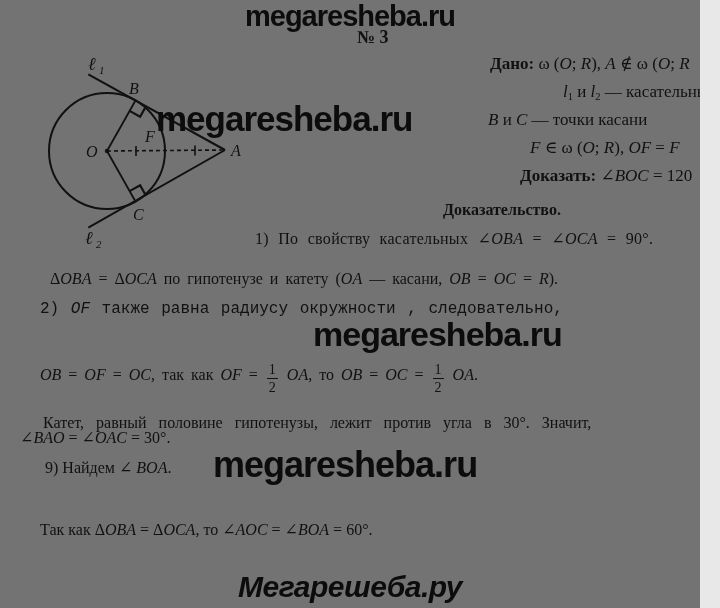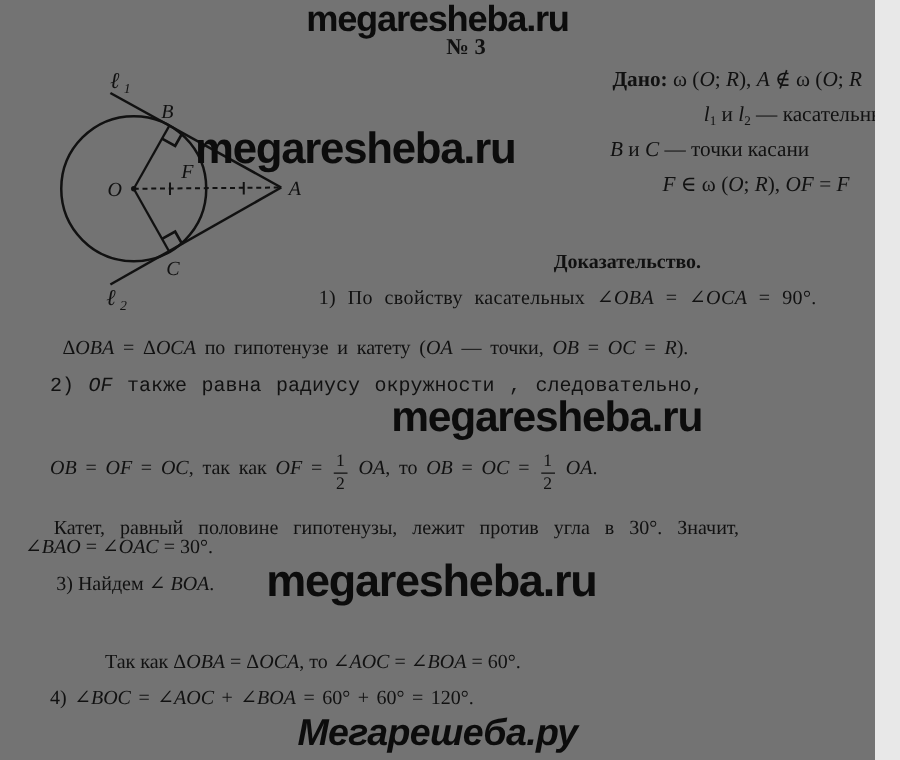--- a/index.html
+++ b/index.html
@@ -26,21 +26,21 @@
   #g5{left:520px;top:165px;}
   #proof-heading{left:443px;top:199px;font-weight:bold;}
   #p1{left:255px;top:228px;word-spacing:5px;letter-spacing:.3px;}
   #p2{left:50px;top:268px;word-spacing:3px;}
   #p3{left:40px;top:298px;word-spacing:2px;font-family:Liberation Mono, monospace;}
   #p4{left:40px;top:362px;word-spacing:3px;}
   #p5{left:43px;top:396px;word-spacing:8px;margin-top:16px;}
   #p6{left:20px;top:427px;}
   #p7{left:45px;top:457px;}
   #p8{left:40px;top:490px;word-spacing:2px;}
-  #p9{left:40px;top:519px;margin-left:44px;}
+  #p9{left:40px;top:519px;}
   #p10{left:40px;top:548px;word-spacing:2px;}
   .it{font-style:italic;}
   .bd{font-weight:bold;}
   .sub{font-size:0.62em;vertical-align:-0.3em;}
   .frac{display:inline-block;text-align:center;vertical-align:-0.85em;line-height:1.05;margin:0 2px;font-size:0.88em;}
   .frac .num{display:block;border-bottom:1.4px solid #111;padding:0 2px 1px;}
   .frac .den{display:block;padding-top:1px;}
   #figure-svg{position:absolute;left:25px;top:50px;z-index:2;}
   #figure-svg text{font-family:"Liberation Serif","DejaVu Serif",serif;font-style:italic;font-size:16px;fill:#111;}
   #figure-svg .ltext{font-size:18px;}
@@ -81,28 +81,28 @@
     <text x="74" y="24" class="subt">1</text>
     <text x="60" y="194" class="ltext">ℓ</text>
     <text x="71" y="198" class="subt">2</text>
   </svg>
   <div id="wm-figure" class="wm">megaresheba.ru</div>
 
   <div id="g1" class="line given-line"><span class="bd">Дано: </span><span>ω (</span><span class="it">O</span><span>; </span><span class="it">R</span><span>), </span><span class="it">A</span><span> ∉ ω (</span><span class="it">O</span><span>; </span><span class="it">R</span></div>
   <div id="g2" class="line given-line"><span class="it">l</span><span class="sub">1</span><span> и </span><span class="it">l</span><span class="sub">2</span><span> — касательны</span></div>
   <div id="g3" class="line given-line"><span class="it">B</span><span> и </span><span class="it">C</span><span> — точки касани</span></div>
   <div id="g4" class="line given-line"><span class="it">F</span><span> ∈ ω (</span><span class="it">O</span><span>; </span><span class="it">R</span><span>), </span><span class="it">OF</span><span> = </span><span class="it">F</span></div>
+  <div id="g5" class="line given-line"><span class="bd">Доказать: </span><span>∠</span><span class="it">BOC</span><span> = 120</span></div>
 
   <div id="proof-heading" class="line">Доказательство.</div>
   <div id="p1" class="line"><span>1) По свойству касательных ∠</span><span class="it">OBA</span><span> = ∠</span><span class="it">OCA</span><span> = 90°.</span></div>
-  <div id="p2" class="line"><span>Δ</span><span class="it">OBA</span><span> = Δ</span><span class="it">OCA</span><span> по гипотенузе и катету (</span><span class="it">OA</span><span> — точки, </span><span class="it">OB</span><span> = </span><span class="it">OC</span><span> = </span><span class="it">R</span><span>).</span></div>
+  <div id="p2" class="line"><span>Δ</span><span class="it">OBA</span><span> = Δ</span><span class="it">OCA</span><span> по гипотенузе и катету (</span><span class="it">OA</span><span> — касани, </span><span class="it">OB</span><span> = </span><span class="it">OC</span><span> = </span><span class="it">R</span><span>).</span></div>
   <div id="p3" class="line"><span>2) </span><span class="it">OF</span><span> также равна радиусу окружности , следовательно,</span></div>
   <div id="wm-middle" class="wm">megaresheba.ru</div>
   <div id="p4" class="line"><span class="it">OB</span><span> = </span><span class="it">OF</span><span> = </span><span class="it">OC</span><span>, так как </span><span class="it">OF</span><span> = </span><span class="frac"><span class="num">1</span><span class="den">2</span></span><span> </span><span class="it">OA</span><span>, то </span><span class="it">OB</span><span> = </span><span class="it">OC</span><span> = </span><span class="frac"><span class="num">1</span><span class="den">2</span></span><span> </span><span class="it">OA</span><span>.</span></div>
   <div id="p5" class="line"><span>Катет, равный половине гипотенузы, лежит против угла в 30°. Значит,</span></div>
   <div id="p6" class="line"><span>∠</span><span class="it">BAO</span><span> = ∠</span><span class="it">OAC</span><span> = 30°.</span></div>
-  <div id="p7" class="line"><span>3) Найдем ∠ </span><span class="it">BOA</span><span>.</span></div>
+  <div id="p7" class="line"><span>9) Найдем ∠ </span><span class="it">BOA</span><span>.</span></div>
   <div id="wm-inline" class="wm">megaresheba.ru</div>
   <div id="p9" class="line"><span>Так как Δ</span><span class="it">OBA</span><span> = Δ</span><span class="it">OCA</span><span>, то ∠</span><span class="it">AOC</span><span> = ∠</span><span class="it">BOA</span><span> = 60°.</span></div>
-  <div id="p10" class="line"><span>4) ∠</span><span class="it">BOC</span><span> = ∠</span><span class="it">AOC</span><span> + ∠</span><span class="it">BOA</span><span> = 60° + 60° = 120°.</span></div>
 
   <div id="wm-bottom" class="wm">Мегарешеба.ру</div>
 </div>
 
 </body></html>

